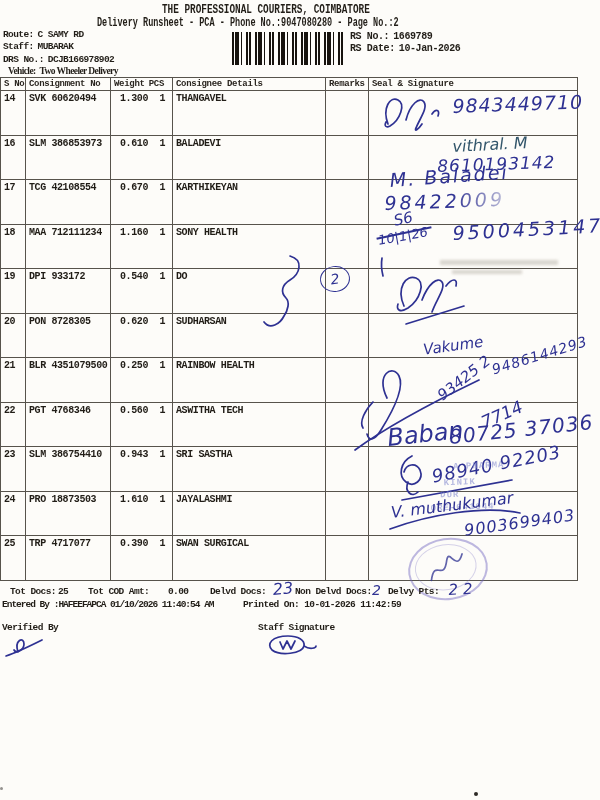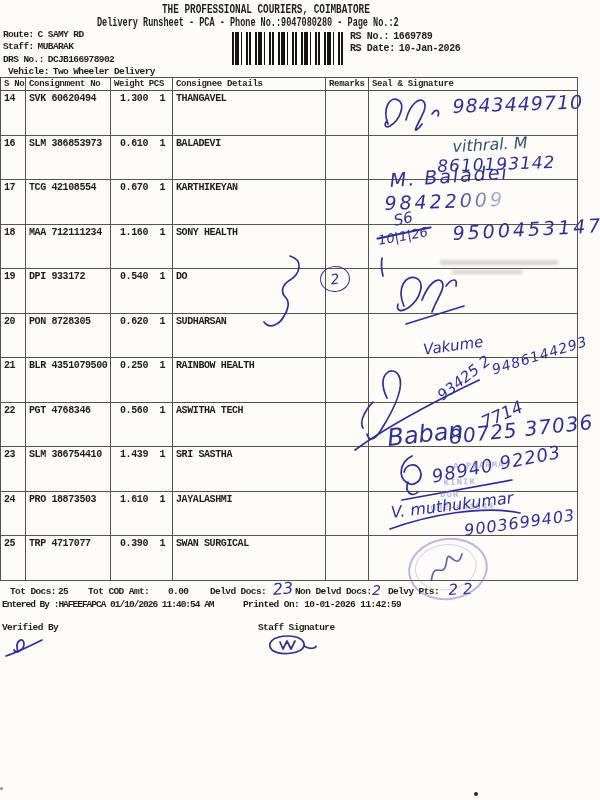--- a/index.html
+++ b/index.html
@@ -61,21 +61,21 @@
 
   <div class="print info" style="left:3px;top:29px;">
     <span class="lbl">Route:</span><span>C SAMY RD</span>
   </div>
   <div class="print info" style="left:3px;top:41px;">
     <span class="lbl">Staff:</span><span>MUBARAK</span>
   </div>
   <div class="print info" style="left:3px;top:54px;">
     <span class="lbl">DRS No.:</span><span>DCJB166978902</span>
   </div>
-  <div class="print info" style="left:8px;top:66px;">
+  <div class="print info" style="left:8px;top:66px;font-family:Liberation Serif, serif;">
     <span class="lbl">Vehicle:</span><span>Two Wheeler Delivery</span>
   </div>
 
   <div class="barcode"></div>
 
   <div class="print info" style="left:350px;top:31px;font-size:10px;letter-spacing:-0.4px;">
     <span class="lbl">RS No.:</span><span>1669789</span>
   </div>
   <div class="print info" style="left:350px;top:43px;font-size:10px;letter-spacing:-0.4px;">
     <span class="lbl">RS Date:</span><span>10-Jan-2026</span>
@@ -161,21 +161,21 @@
       <td class="c-sno">22</td>
       <td>PGT 4768346</td>
       <td class="c-weight"><span class="w-val">0.560</span><span class="pcs-val">1</span></td>
       <td class="c-consignee">ASWITHA TECH</td>
       <td></td>
       <td></td>
     </tr>
         <tr>
       <td class="c-sno">23</td>
       <td>SLM 386754410</td>
-      <td class="c-weight"><span class="w-val">1.439</span><span class="pcs-val">1</span></td>
+      <td class="c-weight"><span class="w-val">0.943</span><span class="pcs-val">1</span></td>
       <td class="c-consignee">SRI SASTHA</td>
       <td></td>
       <td></td>
     </tr>
         <tr>
       <td class="c-sno">24</td>
       <td>PRO 18873503</td>
       <td class="c-weight"><span class="w-val">1.610</span><span class="pcs-val">1</span></td>
       <td class="c-consignee">JAYALASHMI</td>
       <td></td>

